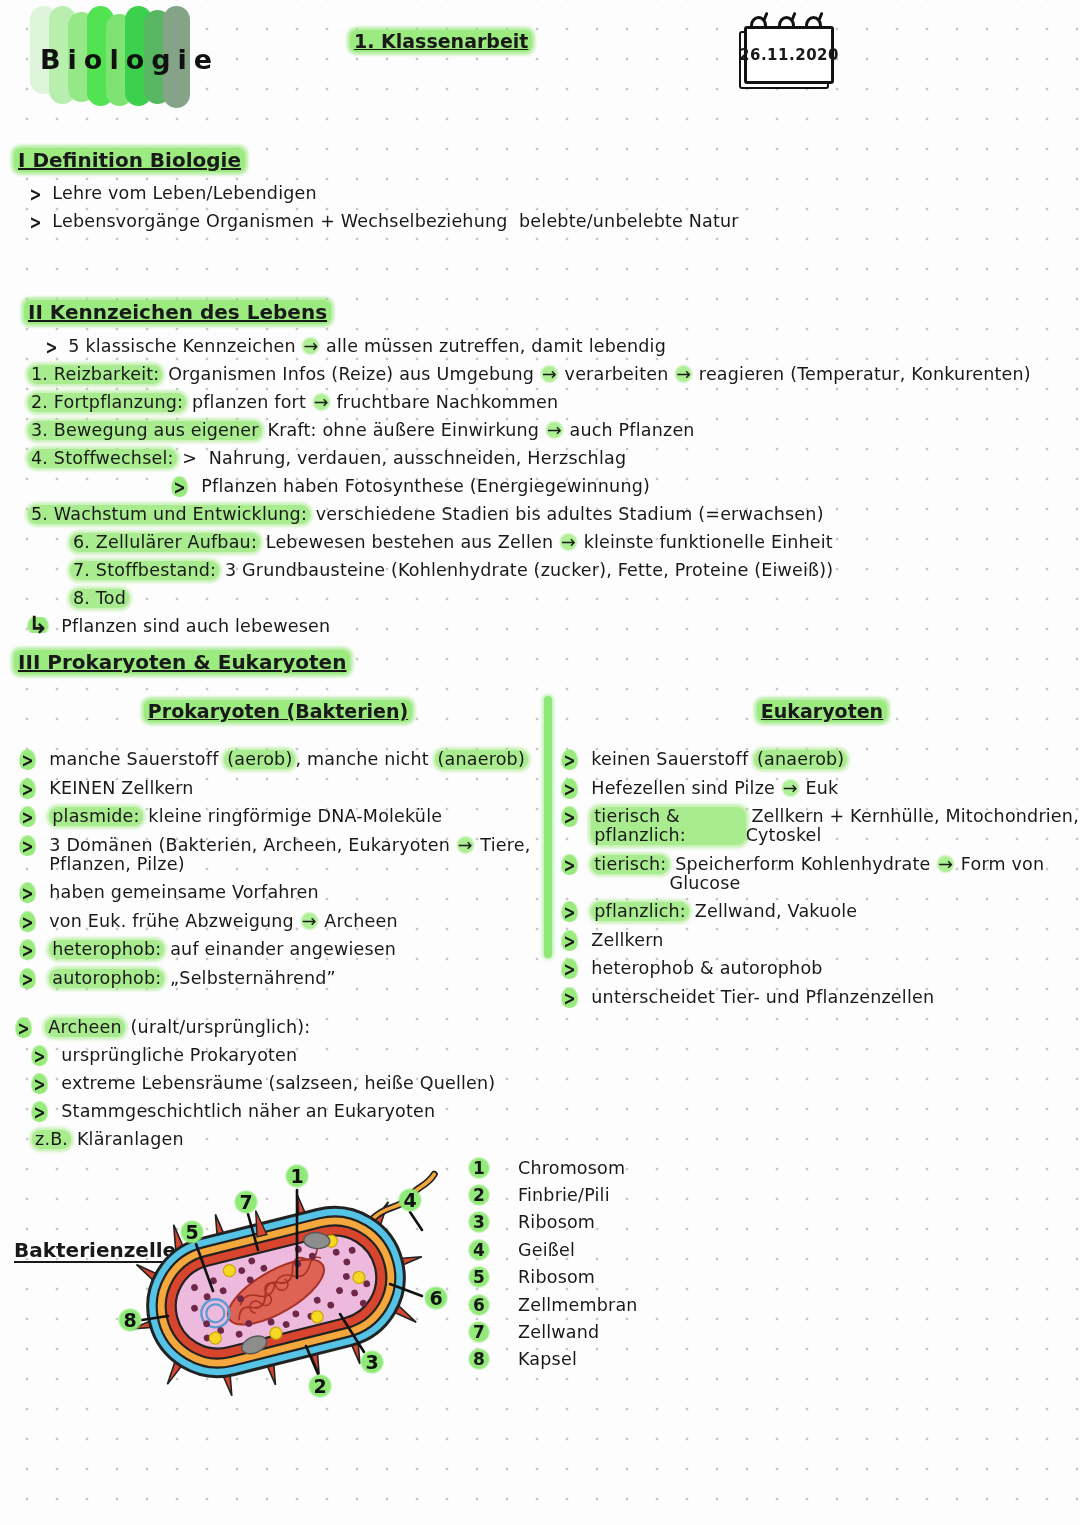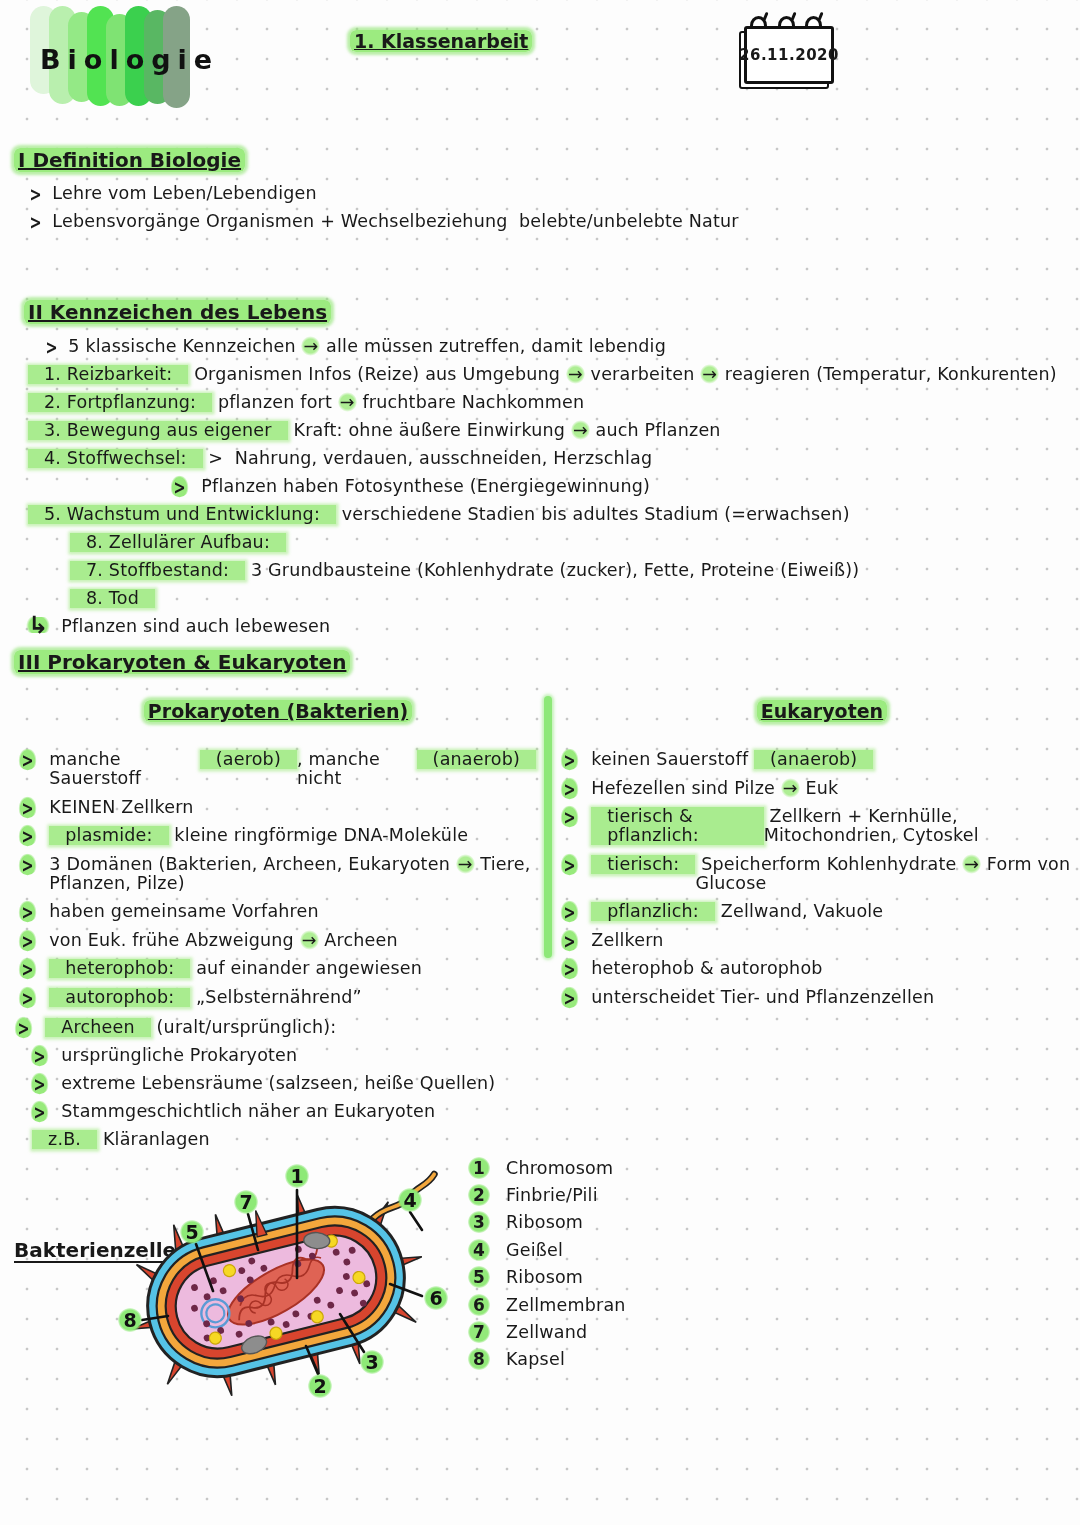--- a/index.html
+++ b/index.html
@@ -19,21 +19,21 @@
   .exam-title{left:350px;top:30px;font-size:19px;font-weight:700;}
   .calendar{left:736px;top:16px;width:96px;height:66px;}
   .cal-box{position:absolute;left:8px;top:10px;width:84px;height:52px;background:#fff;border:3px solid #111;border-radius:3px;
     box-shadow:-5px 5px 0 -2px #fff,-5px 5px 0 0 #111;display:flex;align-items:center;justify-content:center;}
   .cal-date{font-size:15px;font-weight:700;letter-spacing:.5px;}
   .rings{position:absolute;left:14px;top:0;width:72px;display:flex;justify-content:space-between;}
   .ring{position:relative;width:11px;height:13px;border:3px solid #111;border-radius:50%;background:#fff;}
   .ring::after{content:'';position:absolute;top:-7px;right:-3px;width:3px;height:9px;background:#111;transform:rotate(22deg);border-radius:2px;}
   
   .sec-head{font-size:20px;font-weight:700;}
-  .hl{background:#a9ec8f;box-shadow:0 0 3px 2.5px rgba(154,232,122,.55);border-radius:0;padding:0 16px;}
+  .hl{background:#a9ec8f;box-shadow:0 0 3px 2.5px rgba(154,232,122,.55);border-radius:9px;padding:0 3px;}
   .hl-strong{background:#9ceb80;box-shadow:0 0 3px 3px rgba(140,228,110,.6);border-radius:6px;padding:0 4px;text-decoration:underline;}
   .line{display:flex;align-items:flex-start;margin-bottom:9px;font-size:17.5px;letter-spacing:.2px;line-height:19px;}
   .nowrap .line{white-space:nowrap;}
   .ind1{margin-left:16px;} .ind2{margin-left:42px;} .ind3{margin-left:144px;}
   .bullet{font-weight:700;margin-right:9px;flex:0 0 auto;}
   .b-chev,.b-chevhl{font-size:18px;transform:scale(.8,1.12);}
   .b-chevhl{background:radial-gradient(circle at 50% 55%, #98ea7c 55%, rgba(152,234,124,0) 70%);border-radius:50%;padding:0 5px;margin-left:-5px;}
   .b-larr{font-size:24px;line-height:16px;background:radial-gradient(circle at 50% 55%, #98ea7c 55%, rgba(152,234,124,0) 72%);border-radius:8px;padding:0 4px;margin-left:-4px;}
   .arr{background:radial-gradient(circle,#aeee94 50%,rgba(174,238,148,0) 72%);border-radius:50%;padding:0 2px;}
   .seg{white-space:pre-wrap;}
@@ -46,21 +46,21 @@
   .diagram-label{left:14px;top:1238px;font-size:20px;font-weight:700;text-decoration:underline;text-decoration-thickness:2px;text-underline-offset:4px;}
   .diagram{left:8px;top:1148px;width:452px;height:282px;}
   .callout{position:absolute;width:24px;height:24px;display:flex;align-items:center;justify-content:center;
     background:radial-gradient(circle,#8ee977 58%,rgba(142,233,119,0) 75%);border-radius:50%;
     font-size:19px;font-weight:700;color:#111;}
   
   .legend{left:468px;top:1154px;}
   .leg-row{display:flex;align-items:center;height:27.4px;}
   .leg-num{width:22px;height:22px;border-radius:50%;display:flex;align-items:center;justify-content:center;
     background:radial-gradient(circle,#93e97a 58%,rgba(147,233,122,0) 76%);font-weight:700;font-size:17px;}
-  .leg-label{margin-left:16px;font-size:17.5px;letter-spacing:.2px;}
+  .leg-label{margin-left:28px;font-size:17.5px;letter-spacing:.2px;}
 </style>
 </head>
 <body>
 
 <div class="page">
 
   <div class="abs logo">
     <div class="logo-bars">
       <div class="bar" style="height:88px;background:#dff5db"></div>
       <div class="bar" style="height:98px;background:#b9efae"></div>
@@ -132,21 +132,22 @@
         </div>
         <div class="line ind3">
           <span class="bullet b-chevhl">&gt;</span>
           <span class="seg">Pflanzen haben Fotosynthese (Energiegewinnung)</span>
         </div>
         <div class="line">
           <span class="seg hl">5. Wachstum und Entwicklung:</span>
           <span class="seg"> verschiedene Stadien bis adultes Stadium (=erwachsen)</span>
         </div>
         <div class="line ind2">
-          <span class="seg hl">8. Zellulärer Aufbau:</span>
+          <span class="seg hl">6. Zellulärer Aufbau:</span>
+          <span class="seg"> Lebewesen bestehen aus Zellen <span class="arr">→</span> kleinste funktionelle Einheit</span>
         </div>
         <div class="line ind2">
           <span class="seg hl">7. Stoffbestand:</span>
           <span class="seg"> 3 Grundbausteine (Kohlenhydrate (zucker), Fette, Proteine (Eiweiß))</span>
         </div>
         <div class="line ind2">
           <span class="seg hl">8. Tod</span>
         </div>
         <div class="line">
           <span class="bullet b-larr">↳</span>

